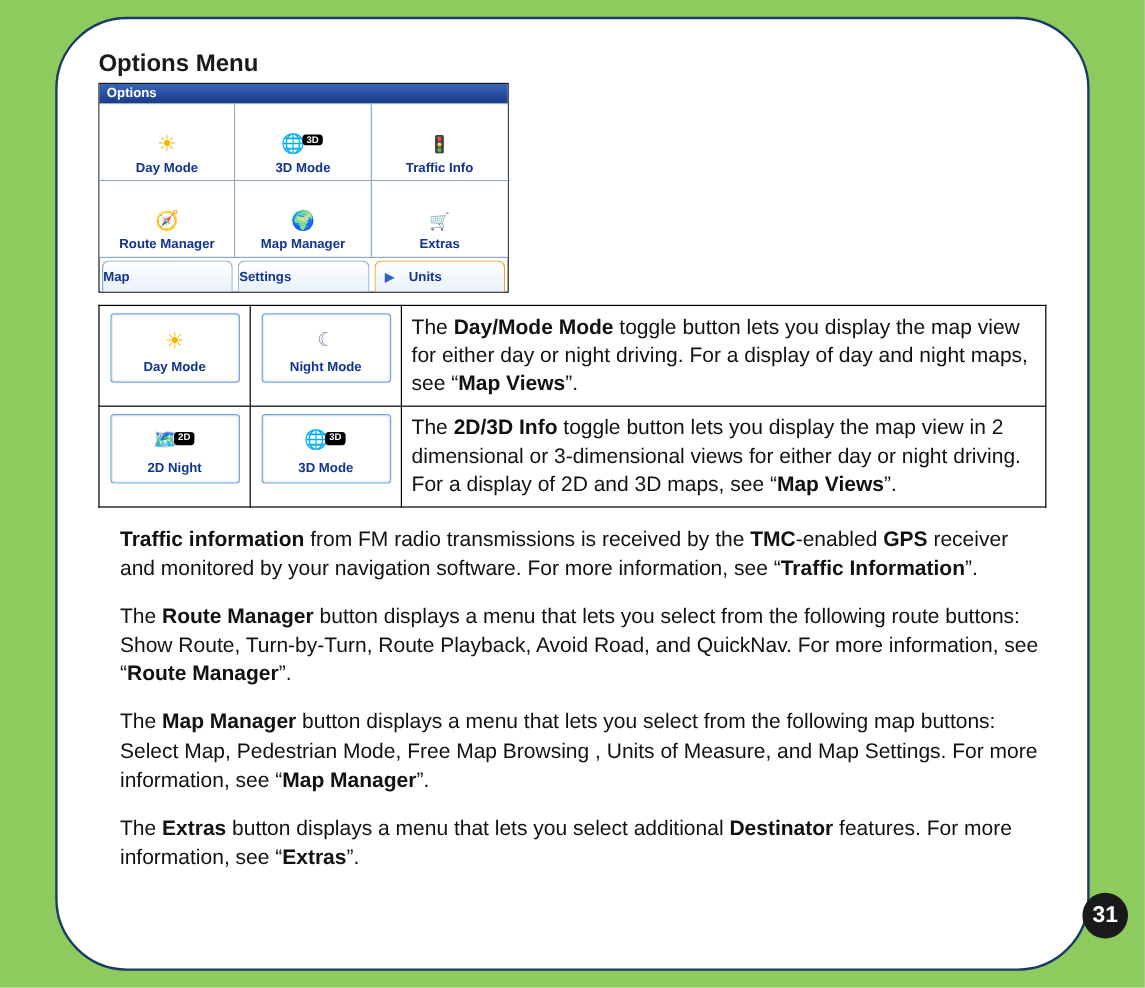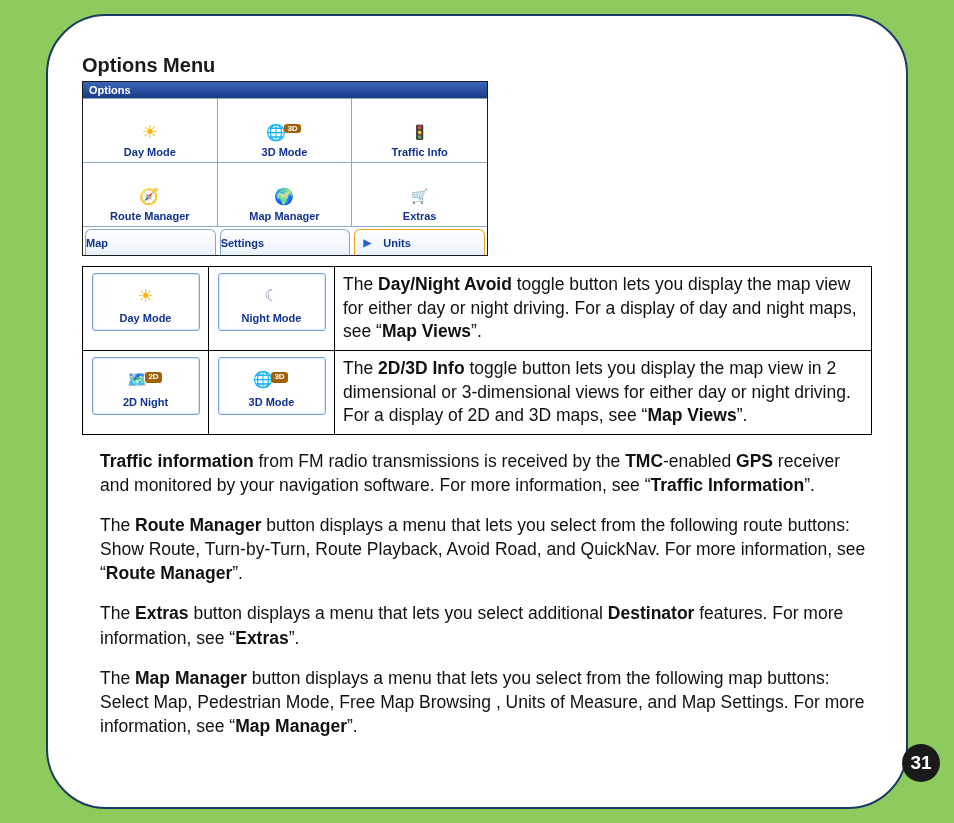--- a/index.html
+++ b/index.html
@@ -20,27 +20,26 @@
     background: #fff;
     border: 2px solid #1b3a66;
     border-radius: 60px;
     padding: 26px 34px 20px 34px;
   }
   .section-title {
     font-size: 20px;
     font-weight: bold;
     color: #1a1a1a;
     margin-bottom: 4px;
-    margin-top: 12px;
   }
 
   
   .options-shot {
     border: 1px solid #1a1a1a;
-    width: 406px;
+    width: 342px;
     background: #fff;
     margin-bottom: 10px;
   }
   .opt-titlebar {
     background: linear-gradient(#3a66b8, #1b3a8a);
     color: #fff;
     font-size: 11px;
     font-weight: bold;
     padding: 2px 6px;
   }
@@ -158,21 +157,21 @@
   .ico.sun { color:#ffb400; }
   .ico.moon { color:#7a8aa8; font-size:16px;}
   .ico.globe3d::before { content:"🌐"; font-size:16px; }
   .ico.globe2d::before { content:"🗺️"; font-size:16px; }
   .ico.traffic::before { content:"🚦"; font-size:14px; }
   .ico.route::before { content:"🧭"; font-size:16px; }
   .ico.mapmgr::before { content:"🌍"; font-size:16px; }
   .ico.extras::before { content:"🛒"; font-size:14px; }
   .ico.play::before { content:"▶"; color:#2a60c8; font-size:10px; }
   .badge {
-    font-size:8px; font-weight:bold; background:#a16207; color:#fff;
+    font-size:8px; font-weight:bold; background:#000000; color:#fff;
     border-radius:3px; padding:0 3px; position:relative; top:4px; left:-4px;
   }
 </style>
 </head>
 <body>
 
 <div class="page">
 
   <div class="section-title">Options Menu</div>
 
@@ -230,21 +229,21 @@
           <span class="mini-label">Day Mode</span>
         </div>
       </td>
       <td class="iconcell">
         <div class="mini-btn">
           <span class="ico moon">☾</span>
           <span class="mini-label">Night Mode</span>
         </div>
       </td>
       <td>
-        <span>The </span><b>Day/Night Avoid</b><span> toggle button lets you display the map view for either day or night driving. For a display of day and night maps, see “</span><b>Map Views</b><span>”.</span>
+        <span>The </span><b>Day/Mode Mode</b><span> toggle button lets you display the map view for either day or night driving. For a display of day and night maps, see “</span><b>Map Views</b><span>”.</span>
       </td>
     </tr>
     <tr>
       <td class="iconcell">
         <div class="mini-btn">
           <span style="display:flex;align-items:flex-start">
                 <span class="ico globe2d"></span>
                 <span class="badge">2D</span>
               </span>
           <span class="mini-label">2D Night</span>
@@ -268,21 +267,21 @@
 
   <p class="body-text">
     <b>Traffic information</b><span> from FM radio transmissions is received by the </span><b>TMC</b><span>-enabled </span><b>GPS</b><span> receiver and monitored by your navigation software. For more information, see “</span><b>Traffic Information</b><span>”.</span>
   </p>
 
   <p class="body-text">
     <span>The </span><b>Route Manager</b><span> button displays a menu that lets you select from the following route buttons: Show Route, Turn-by-Turn, Route Playback, Avoid Road, and QuickNav. For more information, see “</span><b>Route Manager</b><span>”.</span>
   </p>
 
   <p class="body-text">
+    <span>The </span><b>Map Manager</b><span> button displays a menu that lets you select from the following map buttons: Select Map, Pedestrian Mode, Free Map Browsing , Units of Measure, and Map Settings. For more information, see “</span><b>Map Manager</b><span>”.</span>
+  </p>
+
+  <p class="body-text">
     <span>The </span><b>Extras</b><span> button displays a menu that lets you select additional </span><b>Destinator</b><span> features. For more information, see “</span><b>Extras</b><span>”.</span>
-  </p>
-
-  <p class="body-text">
-    <span>The </span><b>Map Manager</b><span> button displays a menu that lets you select from the following map buttons: Select Map, Pedestrian Mode, Free Map Browsing , Units of Measure, and Map Settings. For more information, see “</span><b>Map Manager</b><span>”.</span>
   </p>
 
   <div class="page-num">31</div>
 </div>
 
 </body></html>

